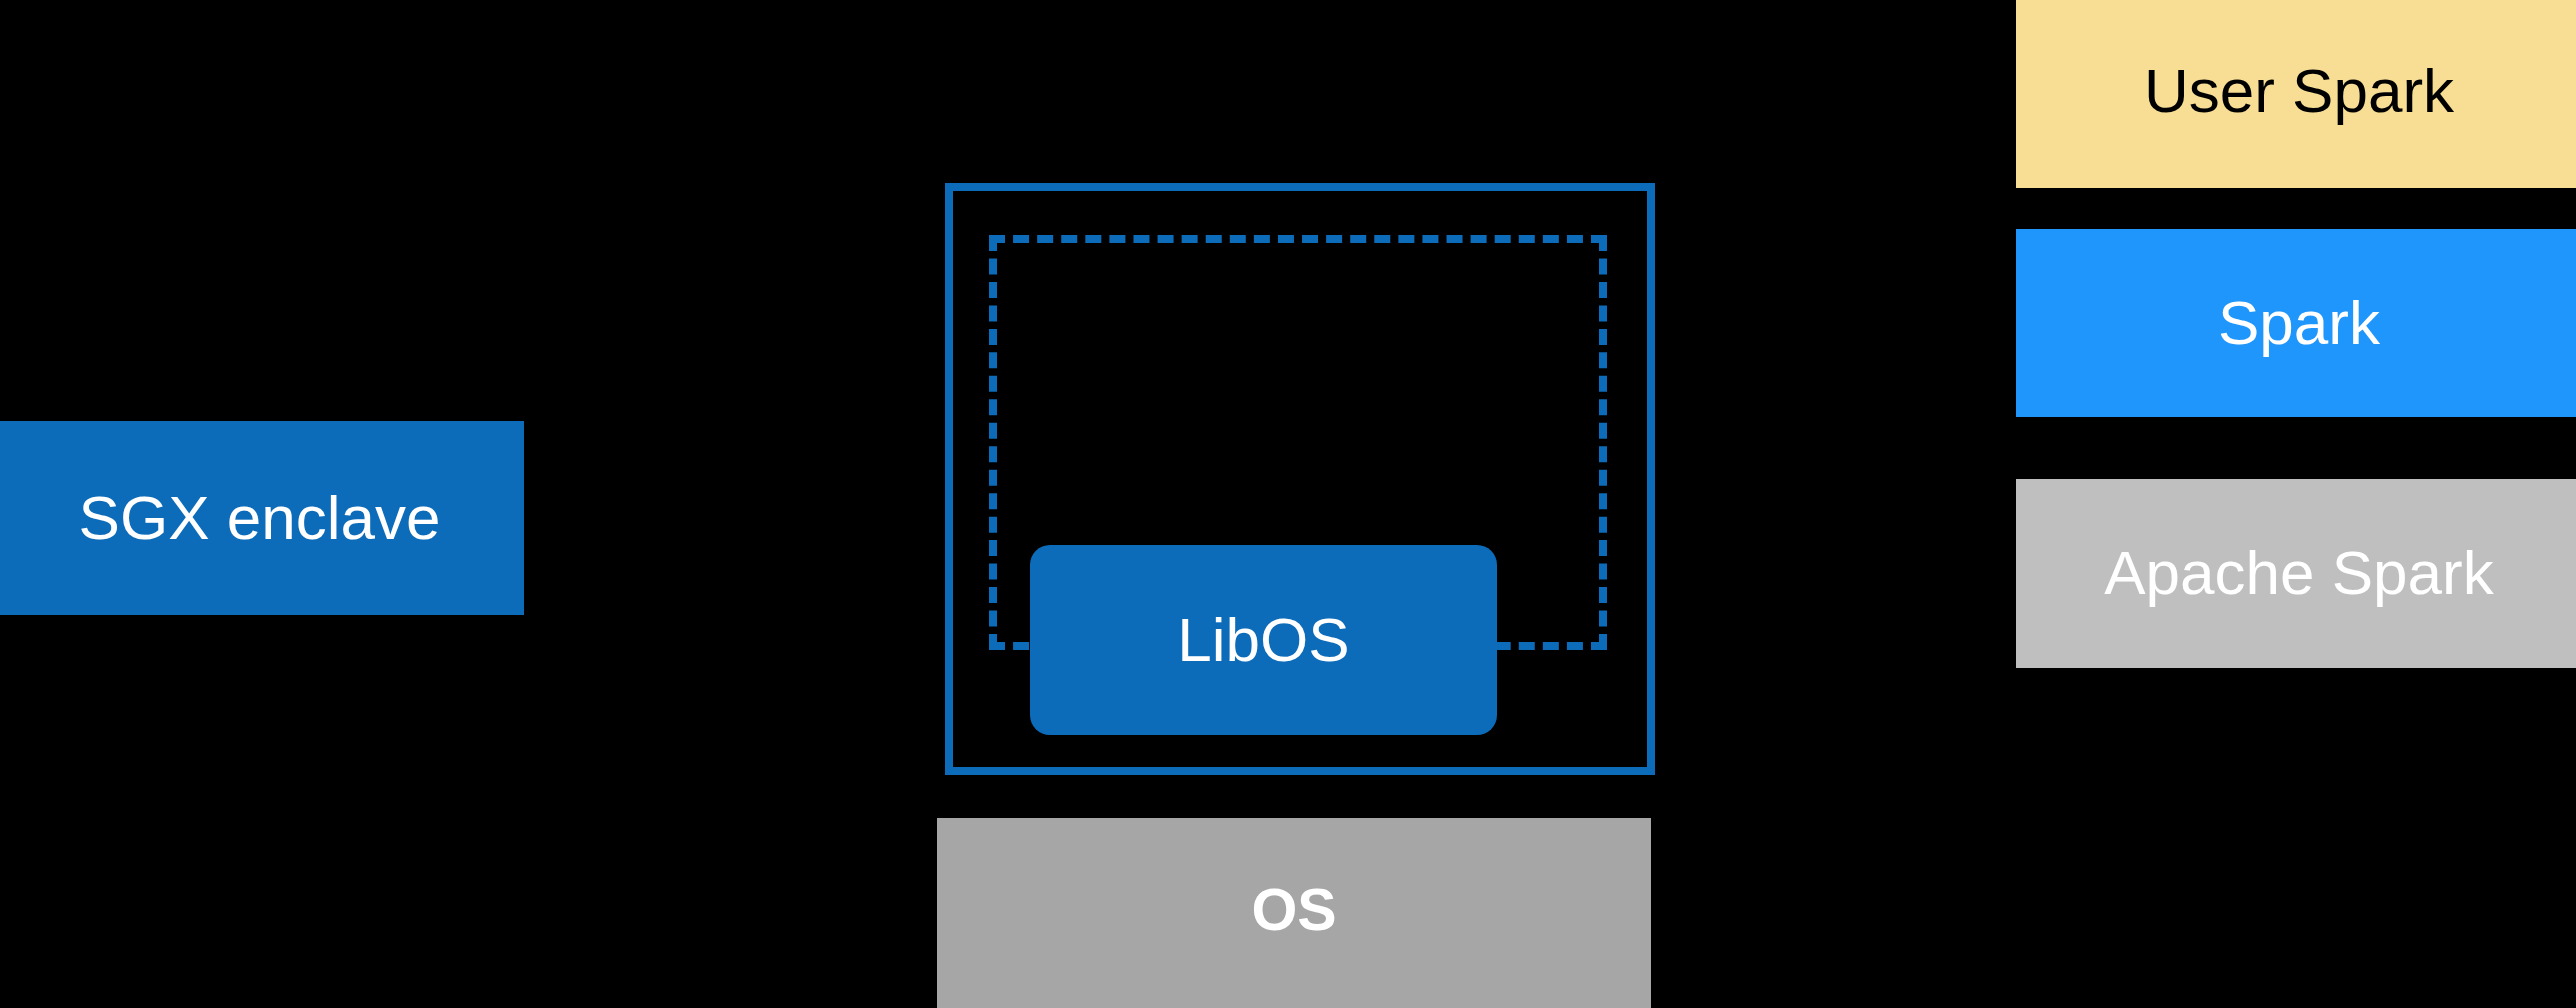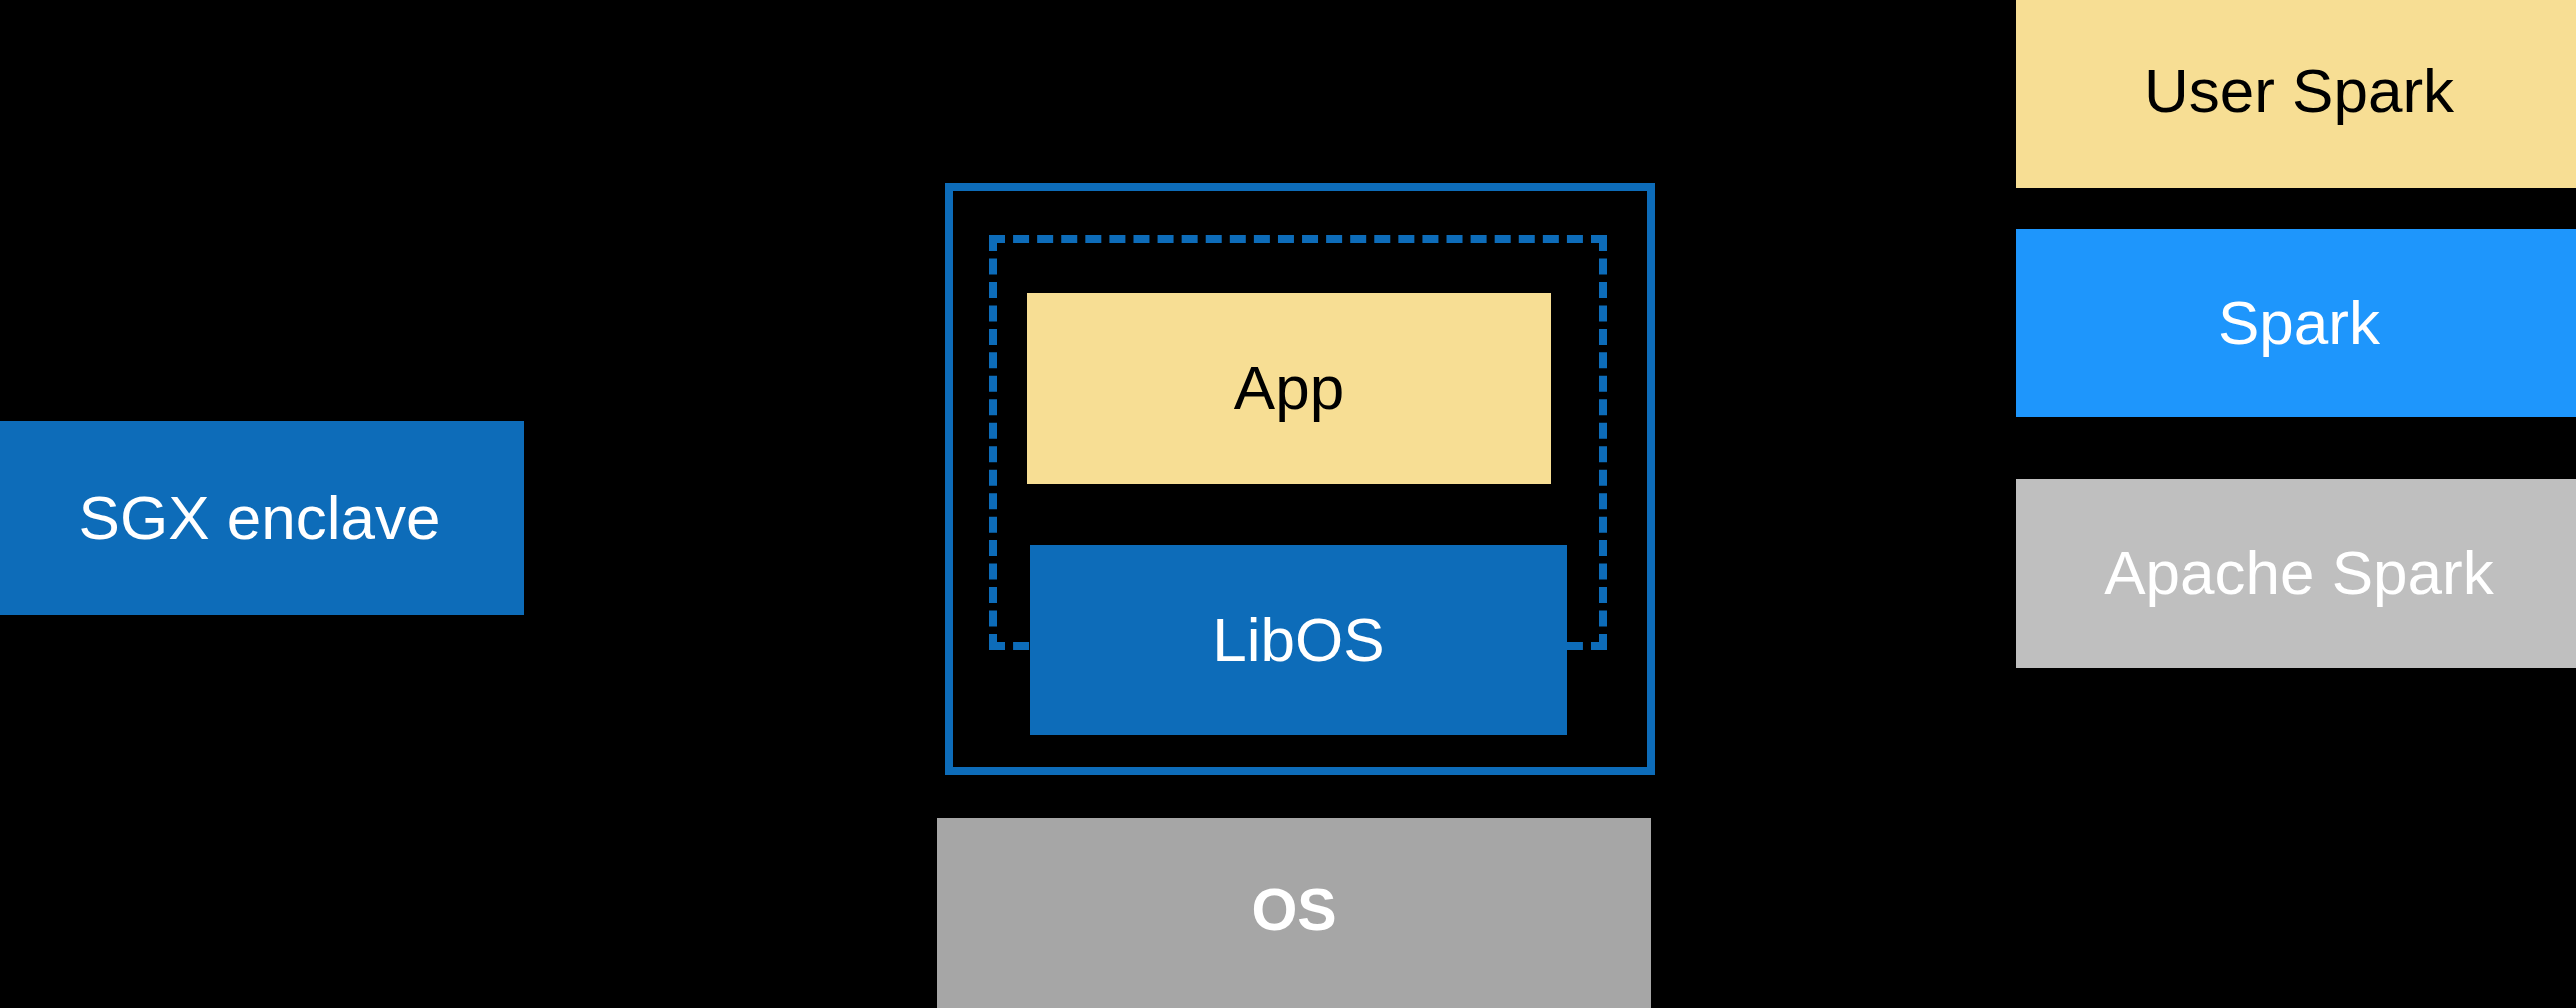--- a/index.html
+++ b/index.html
@@ -63,25 +63,26 @@
     width: 524px;
     height: 191px;
     background: #F7DE94;
     color: #000000;
     font-size: 62px;
   }
   
   #libos-box {
     left: 1030px;
     top: 545px;
-    width: 537px;
+    width: 467px;
     height: 190px;
     background: #0D6CB9;
     color: #FFFFFF;
     font-size: 62px;
+    border-radius: 20px;
   }
   
   #os-box {
     left: 937px;
     top: 818px;
     width: 714px;
     height: 201px;
     background: #A6A6A6;
     color: #FFFFFF;
     font-size: 59px;
@@ -147,23 +148,20 @@
   </svg>
 
   <div class="node" id="sgx-enclave-box">
     <span>SGX enclave</span>
   </div>
 
   <div class="node" id="enclave-container"></div>
 
   <div class="node" id="dashed-container"></div>
 
-  <div class="node" id="app-box">
-    <span>App</span>
-  </div>
 
   <div class="node" id="libos-box">
     <span>LibOS</span>
   </div>
 
   <div class="node" id="os-box">
     <span>OS</span>
   </div>
 
   <div class="node" id="user-apps-box">

